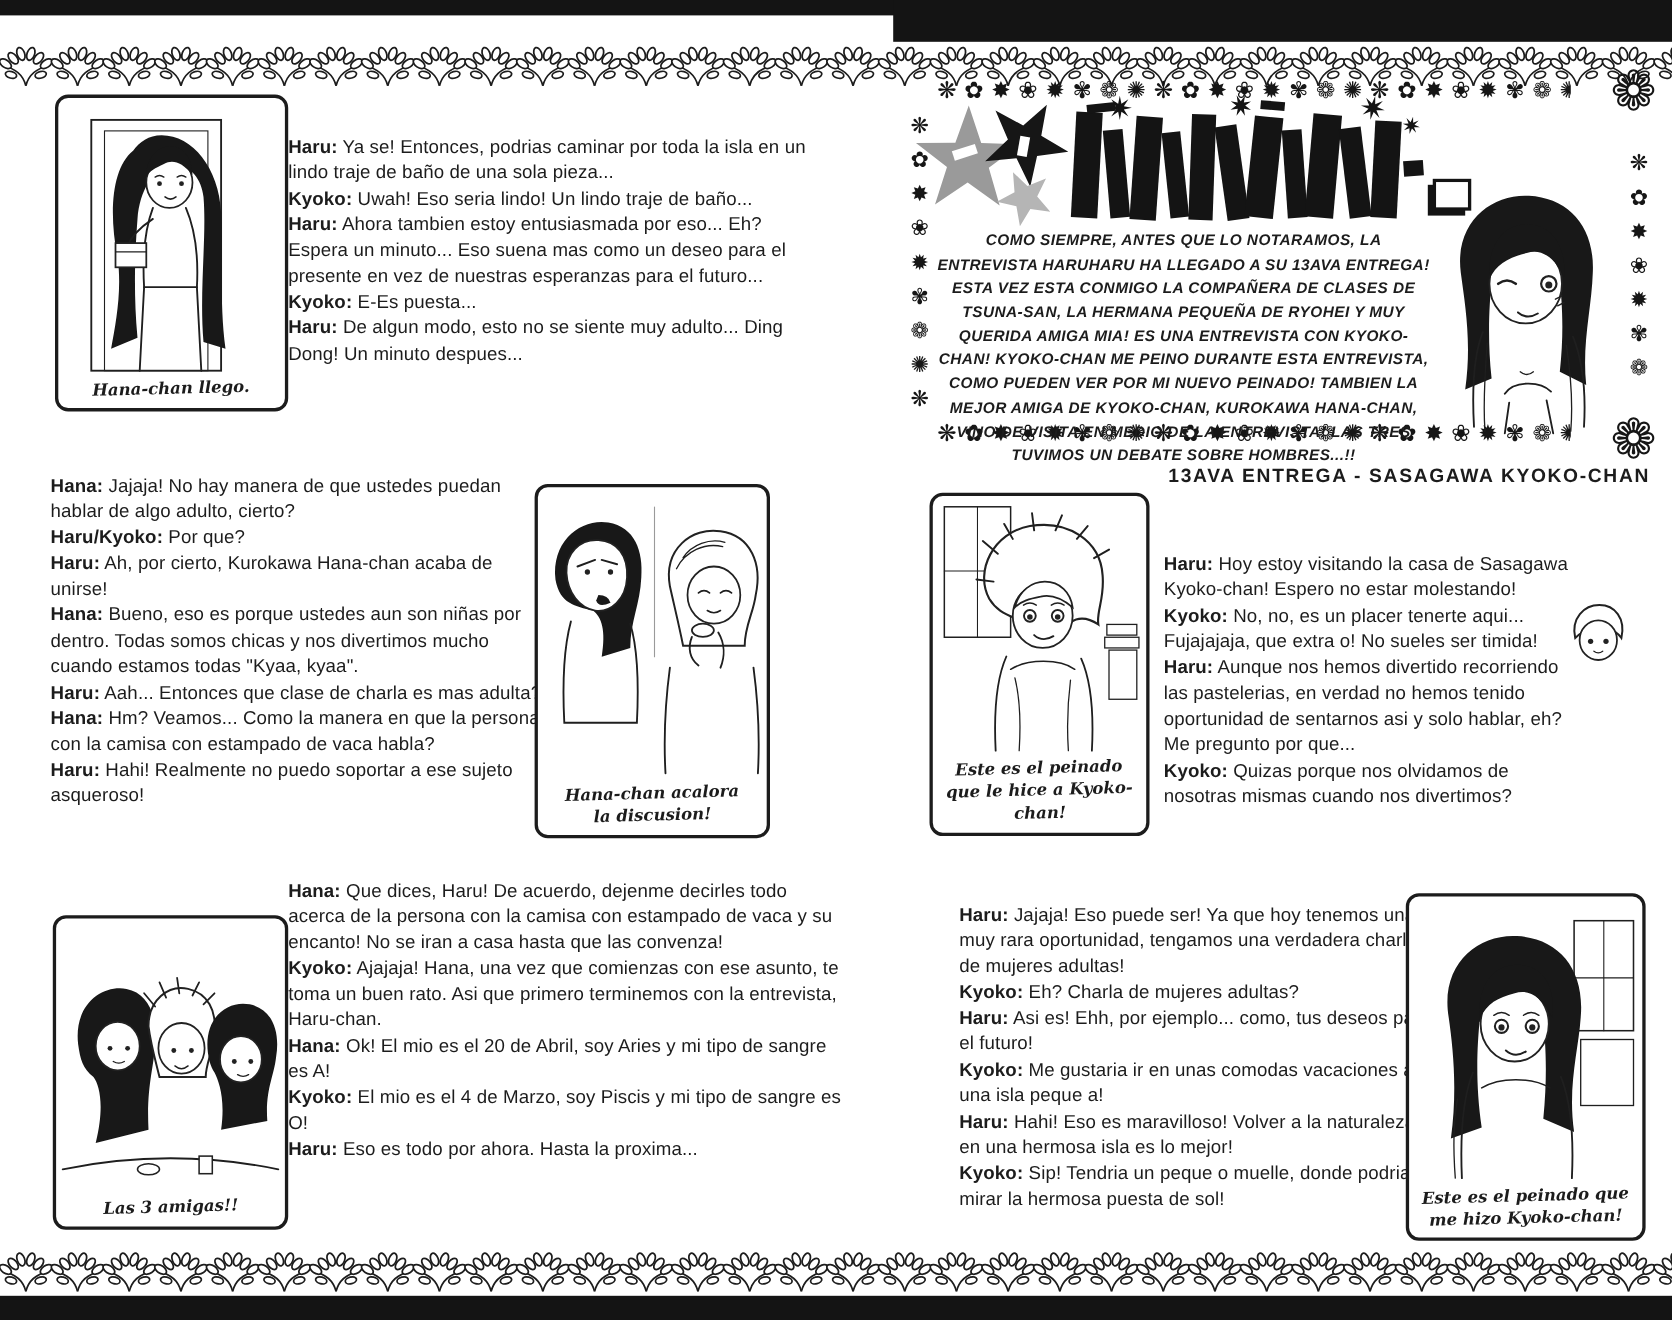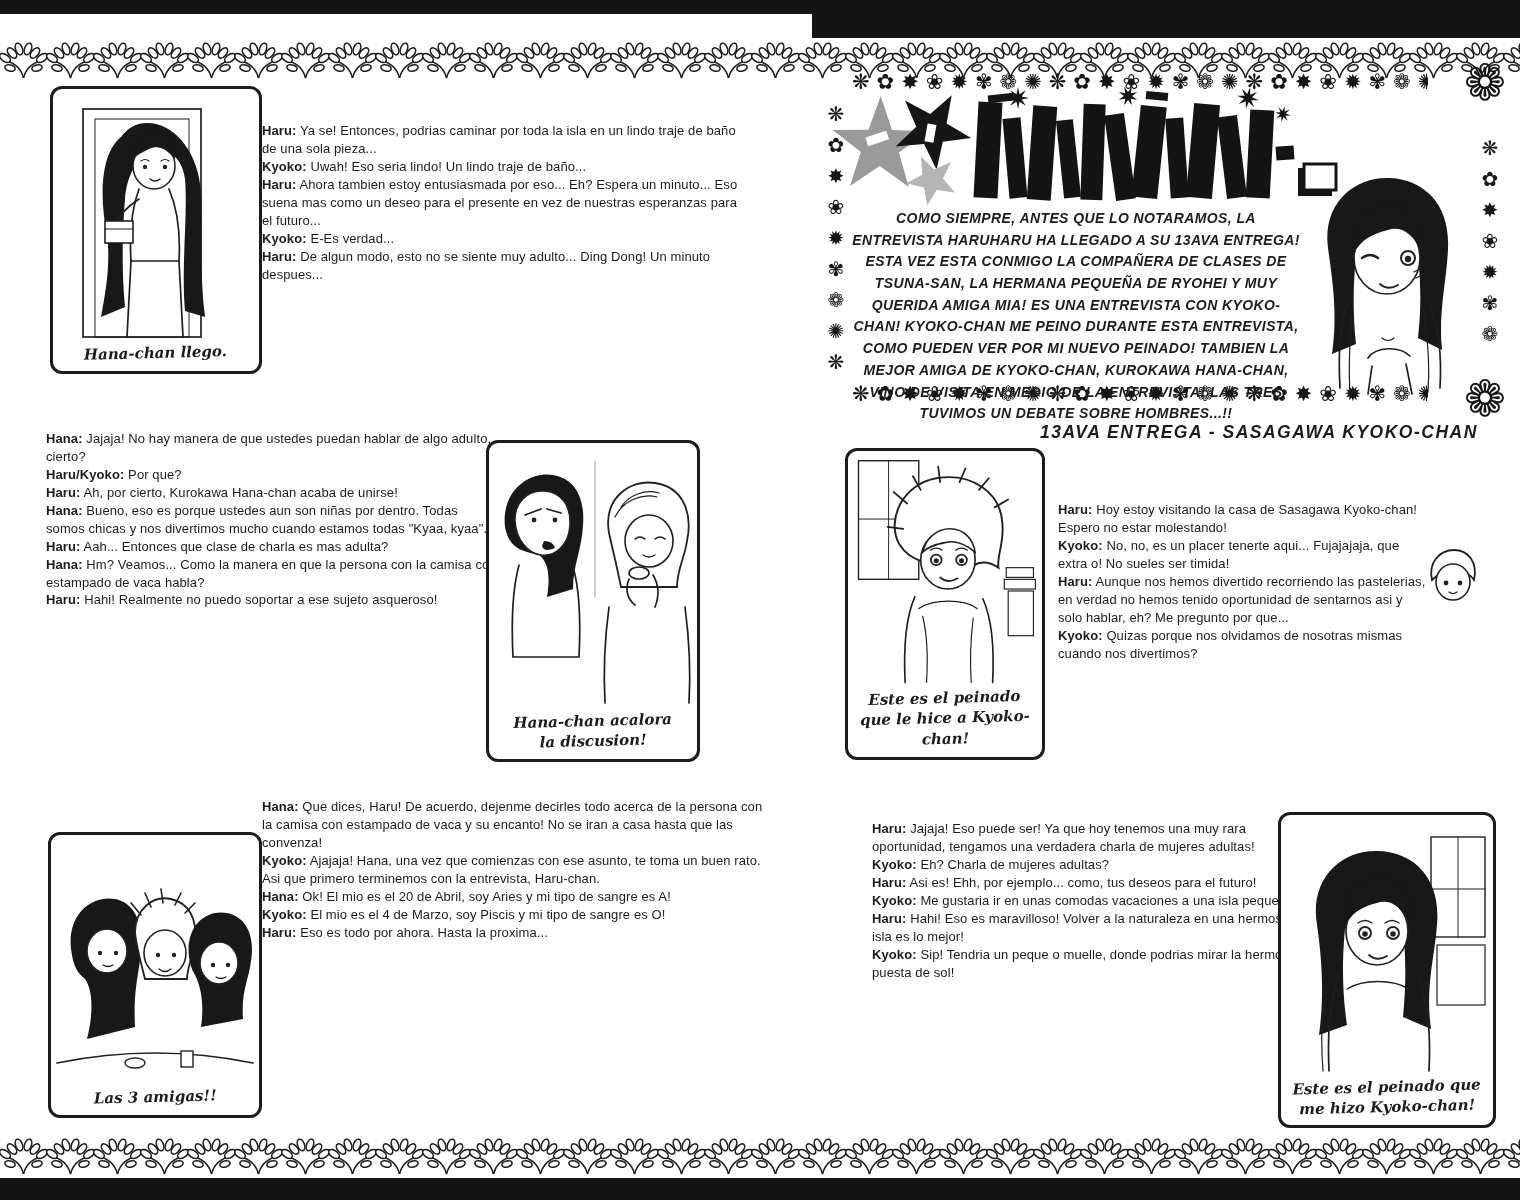--- a/index.html
+++ b/index.html
@@ -3,42 +3,42 @@
 <meta charset="utf-8">
 <style>
   html,body{margin:0;padding:0;background:#e8e8e8;}
   .sheet{position:relative;width:1520px;height:1200px;background:#ffffff;overflow:hidden;
          font-family:"Liberation Sans",sans-serif;color:#1c1c1c;}
   .abs{position:absolute;}
   .bar{position:absolute;background:#141414;}
   .leaf-strip{position:absolute;left:0;width:1520px;height:46px;}
   
   .dlg{position:absolute;}
-  .dlg p{margin:0;font-size:13px;line-height:1.38;letter-spacing:0.1px;}
+  .dlg p{margin:0;font-size:17px;line-height:1.38;letter-spacing:0.1px;}
   .spk{font-weight:bold;}
   
   .card{position:absolute;background:#fff;border:3px solid #1c1c1c;border-radius:12px;
         box-sizing:border-box;display:flex;flex-direction:column;align-items:center;
         justify-content:flex-end;overflow:hidden;}
   .card svg{display:block;}
   .cap{font-family:"DejaVu Serif",serif;font-style:italic;font-size:15px;font-weight:bold;
        text-align:center;line-height:1.35;padding:2px 6px 8px 6px;transform:rotate(-1.5deg);}
   
   .titlebox{position:absolute;left:822px;top:76px;width:676px;height:332px;}
   .fl{position:absolute;color:#161616;font-family:"DejaVu Sans",sans-serif;line-height:1;
       overflow:hidden;white-space:nowrap;pointer-events:none;}
   .fl-top{top:-4px;left:30px;right:70px;height:26px;font-size:21px;letter-spacing:7px;}
   .fl-bottom{bottom:-2px;left:30px;right:70px;height:26px;font-size:21px;letter-spacing:7px;}
   .fl-left{left:-2px;top:26px;bottom:26px;width:26px;writing-mode:vertical-rl;font-size:20px;letter-spacing:7px;}
   .fl-right{right:-2px;top:60px;bottom:60px;width:26px;writing-mode:vertical-rl;font-size:20px;letter-spacing:7px;}
   .fl-c{position:absolute;font-size:50px;line-height:1;}
   .intro{position:absolute;left:28px;top:132px;width:452px;font-weight:bold;font-style:italic;
          font-size:14px;line-height:1.55;letter-spacing:0.4px;text-align:center;}
-  .heading{position:absolute;left:1040px;top:422px;width:460px;text-align:left;
-           font-weight:bold;font-style:italic;font-size:17.5px;letter-spacing:1.5px;}
+  .heading{position:absolute;left:1040px;top:422px;width:460px;text-align:right;
+           font-weight:bold;font-size:17.5px;letter-spacing:1.5px;}
   .ink{stroke:#1f1f1f;fill:none;stroke-width:1.7;stroke-linecap:round;}
   .hair{fill:#181818;stroke:none;}
 </style>
 </head>
 <body>
 
 <div class="sheet">
 
   <svg width="0" height="0" style="position:absolute">
     <defs>
@@ -151,21 +151,21 @@
       <path d="M52 126 L80 126" class="ink" style="stroke-width:1;"></path>
       <path d="M78 158 L74 234 M126 158 L130 234" class="ink"></path>
     </svg>
     <div class="cap">Hana-chan llego.</div>
   </div>
 
   <div class="dlg" style="left:262px;top:122px;width:478px;">
     <p><span class="spk">Haru:</span> <span>Ya se! Entonces, podrias caminar por toda la isla en un lindo traje de baño de una sola pieza...</span></p>
     <p><span class="spk">Kyoko:</span> <span>Uwah! Eso seria lindo! Un lindo traje de baño...</span></p>
     <p><span class="spk">Haru:</span> <span>Ahora tambien estoy entusiasmada por eso... Eh? Espera un minuto... Eso suena mas como un deseo para el presente en vez de nuestras esperanzas para el futuro...</span></p>
-    <p><span class="spk">Kyoko:</span> <span>E-Es verdad...</span></p>
+    <p><span class="spk">Kyoko:</span> <span>E-Es puesta...</span></p>
     <p><span class="spk">Haru:</span> <span>De algun modo, esto no se siente muy adulto... Ding Dong! Un minuto despues...</span></p>
   </div>
 
   <div class="dlg" style="left:46px;top:430px;width:452px;">
     <p><span class="spk">Hana:</span> <span>Jajaja! No hay manera de que ustedes puedan hablar de algo adulto, cierto?</span></p>
     <p><span class="spk">Haru/Kyoko:</span> <span>Por que?</span></p>
     <p><span class="spk">Haru:</span> <span>Ah, por cierto, Kurokawa Hana-chan acaba de unirse!</span></p>
     <p><span class="spk">Hana:</span> <span>Bueno, eso es porque ustedes aun son niñas por dentro. Todas somos chicas y nos divertimos mucho cuando estamos todas "Kyaa, kyaa".</span></p>
     <p><span class="spk">Haru:</span> <span>Aah... Entonces que clase de charla es mas adulta?</span></p>
     <p><span class="spk">Hana:</span> <span>Hm? Veamos... Como la manera en que la persona con la camisa con estampado de vaca habla?</span></p>

